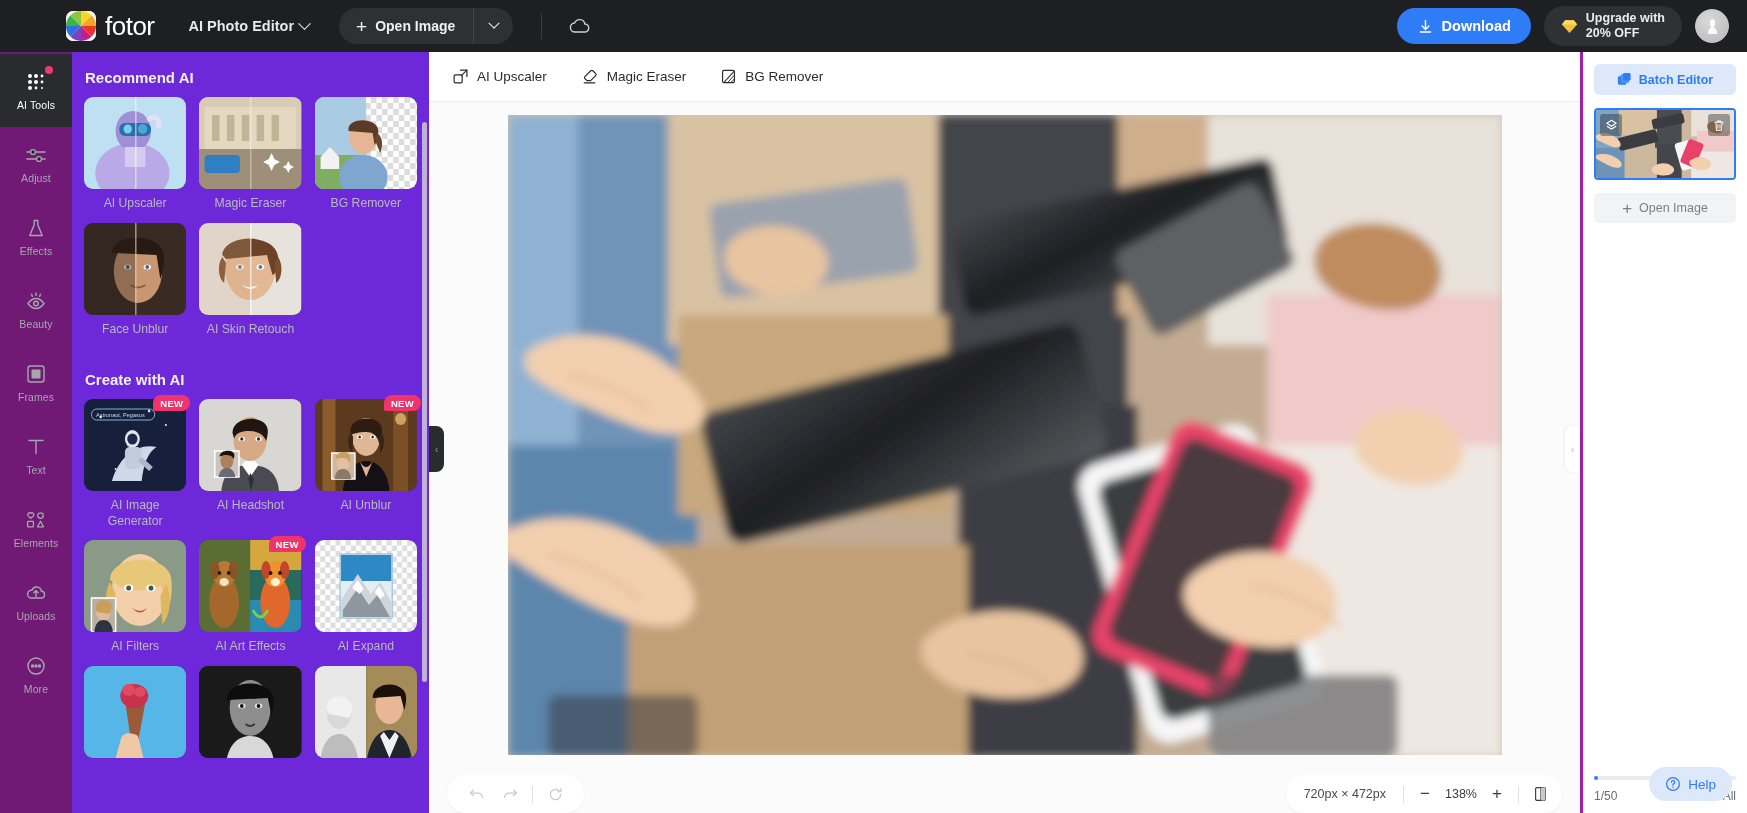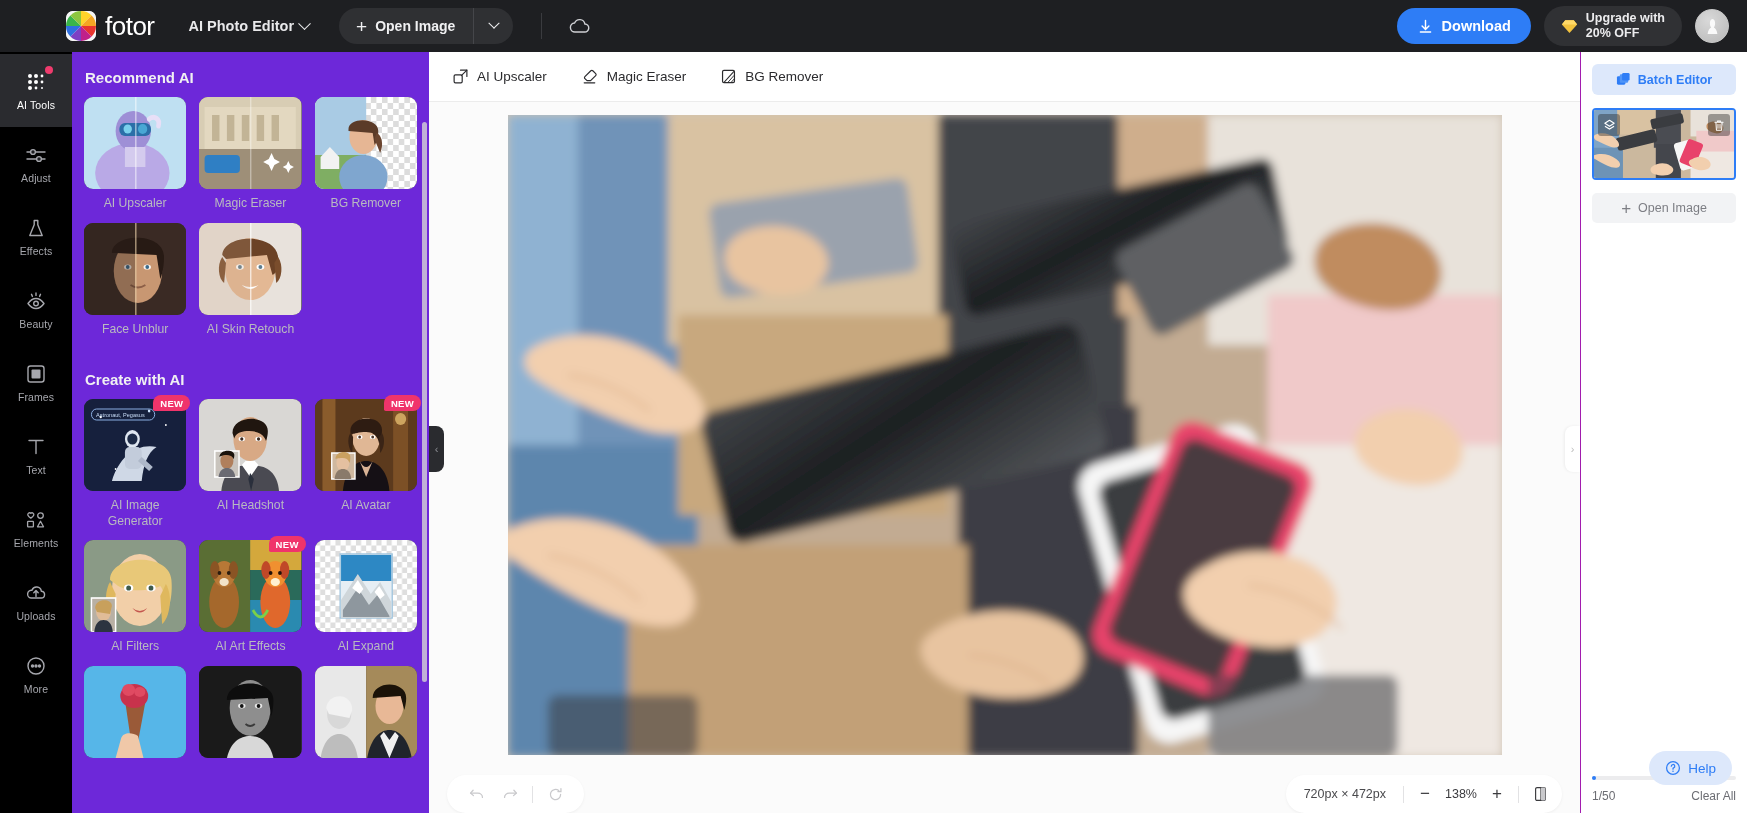--- a/index.html
+++ b/index.html
@@ -49,21 +49,21 @@
     width:34px; height:34px; border-radius:50%;
     background:radial-gradient(circle at 40% 32%, #d9d9d9, #b8b8b8);
     display:flex; align-items:center; justify-content:center; cursor:pointer;
     border:1px solid #c9c9c9;
   }
 
   
   .body-row { flex:1; display:flex; min-height:0; position:relative; }
 
   
-  .rail { width:72px; background:#000000; flex:0 0 72px; padding-top:2px; overflow:hidden; }
+  .rail { width:72px; background:#701a75; flex:0 0 72px; padding-top:2px; overflow:hidden; }
   .rail-item {
     height:73px; display:flex; flex-direction:column; align-items:center; justify-content:center;
     gap:6px; cursor:pointer; position:relative; color:#a6a7ad;
   }
   .rail-item.active { background:#2a2b2f; color:#fff; }
   .rail-label { font-size:10.5px; letter-spacing:.1px; }
   .rail-badge { position:absolute; top:12px; right:19px; width:8px; height:8px; border-radius:50%; background:#ef3b6d; }
 
   
   .panel { width:357px; flex:0 0 357px; background:#6d28d9; position:relative; overflow:hidden; }
@@ -122,21 +122,21 @@
   .zoom-group {
     margin-left:auto; background:#fff; border-radius:19px; height:38px; display:flex; align-items:center;
     padding:0 8px 0 18px; gap:4px; box-shadow:0 1px 3px rgba(0,0,0,.05);
   }
   .dim-text { color:#4a4a4d; font-size:12.5px; margin-right:10px; }
   .zbtn { width:28px; height:28px; display:flex; align-items:center; justify-content:center;
     color:#3b3b3e; cursor:pointer; font-size:17px; }
   .zval { color:#3b3b3e; font-size:12.5px; min-width:36px; text-align:center; }
 
   
-  .rpanel { width:167px; flex:0 0 167px; background:#fff; border-left:1px solid #a21caf;
+  .rpanel { width:167px; flex:0 0 167px; background:#fff; border-left:3px solid #a21caf;
             display:flex; flex-direction:column; position:relative; }
   .batch-btn {
     margin:12px 11px 0; height:31px; background:#dde8fb; border-radius:6px; display:flex;
     align-items:center; justify-content:center; gap:7px; color:#2e7df6; font-size:12.5px;
     font-weight:600; cursor:pointer;
   }
   .thumb-item {
     margin:13px 11px 0; height:72px; border:2px solid #2e7df6; border-radius:4px;
     position:relative; overflow:hidden; cursor:pointer;
   }
@@ -148,21 +148,21 @@
     margin:13px 11px 0; height:30px; background:#f2f3f5; border-radius:5px; display:flex;
     align-items:center; justify-content:center; gap:7px; color:#7d7e84; font-size:12.5px; cursor:pointer;
   }
   .rp-foot { margin-top:auto; padding:0 11px 10px; }
   .rp-progress { height:4px; background:#ececee; border-radius:2px; position:relative; margin-bottom:9px; }
   .rp-progress > i { position:absolute; left:0; top:0; height:100%; width:4px; background:#2e7df6; border-radius:2px; }
   .rp-foot-row { display:flex; justify-content:space-between; align-items:center; }
   .rp-count { color:#6c6d73; font-size:12px; }
   .rp-clear { color:#6c6d73; font-size:12px; cursor:pointer; }
   .help-pill {
-    position:absolute; right:15px; bottom:28px; height:34px; background:#dde8fb; border-radius:17px;
+    position:absolute; right:15px; bottom:12px; height:34px; background:#dde8fb; border-radius:17px;
     display:flex; align-items:center; gap:7px; padding:0 16px; color:#2e7df6; font-size:13.5px;
     cursor:pointer; z-index:25;
   }
   .ico { display:inline-flex; align-items:center; justify-content:center; }
 </style>
 </head>
 <body>
 
 <div class="app">
 
@@ -513,21 +513,21 @@
                 <ellipse cx="48" cy="38" rx="3" ry="2" fill="#fff"></ellipse>
                   <circle cx="48" cy="38" r="1.5" fill="#4a3326"></circle>
                 <ellipse cx="62" cy="38" rx="3" ry="2" fill="#fff"></ellipse>
                   <circle cx="62" cy="38" r="1.5" fill="#4a3326"></circle>
                 <rect x="18" y="54" width="25" height="26" fill="#cfb89f" stroke="#fff" stroke-width="1.5"></rect>
                 <ellipse cx="30" cy="64" rx="7" ry="8" fill="#e4c0a0"></ellipse>
                 <path d="M22 60c0-9 16-9 16-2 0 4-1 6-1 6s-1-5-7-5-8 1-8 1Z" fill="#c9a060"></path>
                 <path d="M21 80c1-8 5-10 9-10s8 2 9 10Z" fill="#8a7a6a"></path>
               </svg>
             </div>
-            <div class="card-lab">AI Avatar</div>
+            <div class="card-lab">AI Unblur</div>
           </div>
 
           <div class="card card-rel">
             <div class="thumb">
               <svg width="100%" height="100%" viewBox="0 0 110 92" preserveAspectRatio="none">
                 <rect width="110" height="92" fill="#8a9a86"></rect>
                 <ellipse cx="60" cy="50" rx="30" ry="36" fill="#f2cfa8"></ellipse>
                 <path d="M28 40c0-26 64-28 66 0 2 22-6 34-6 34s0-22-6-28c-12 6-40 6-48-2Z" fill="#e8c878"></path>
                 <path d="M28 42c-8 12-4 34 4 40l2-28Z" fill="#dfb85e"></path>
                 <path d="M88 44c8 12 4 34-4 40l-2-28Z" fill="#dfb85e"></path>

